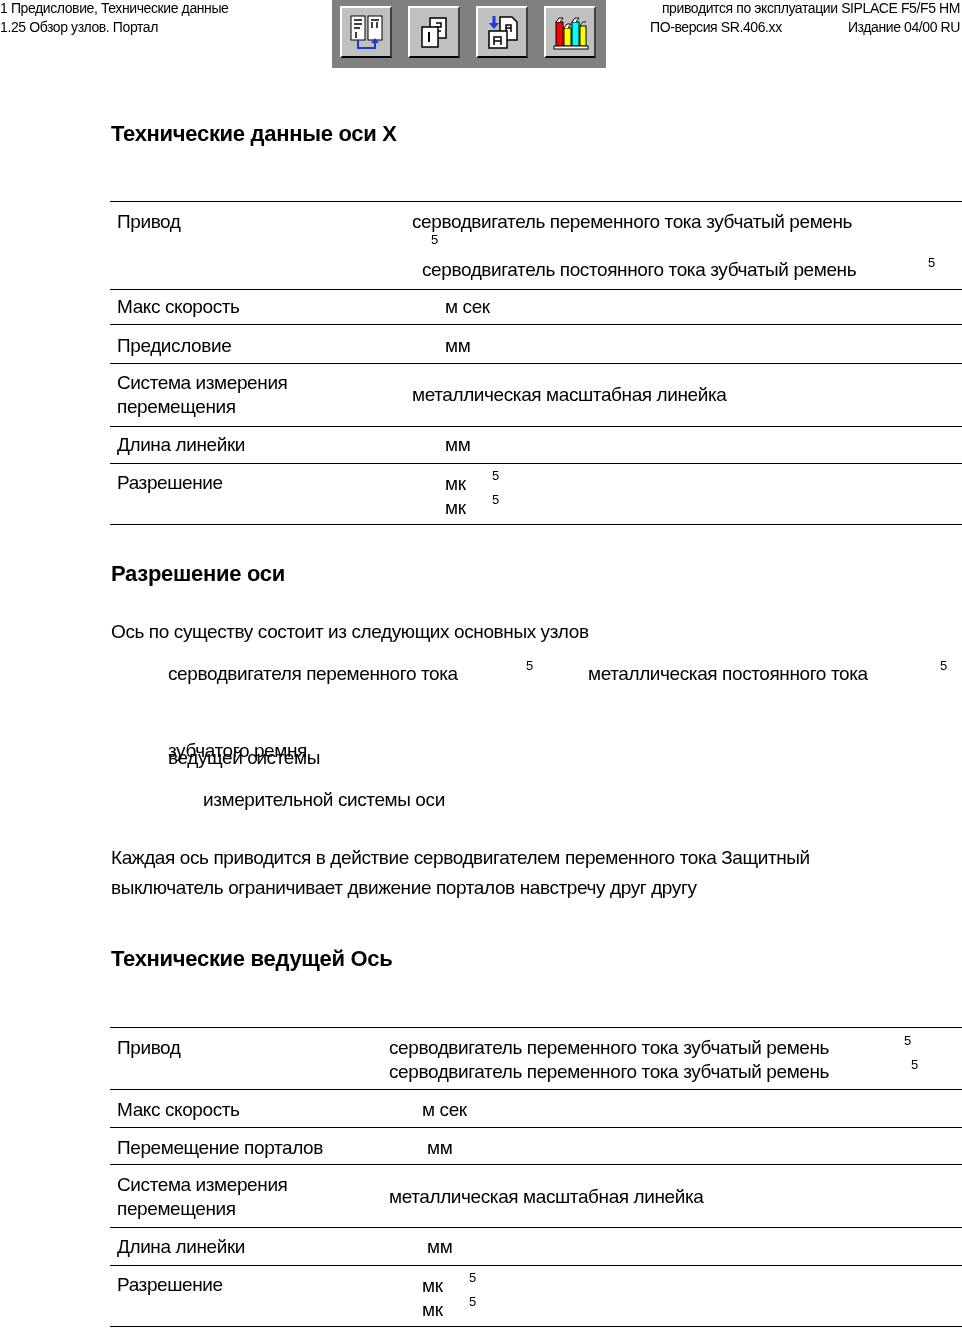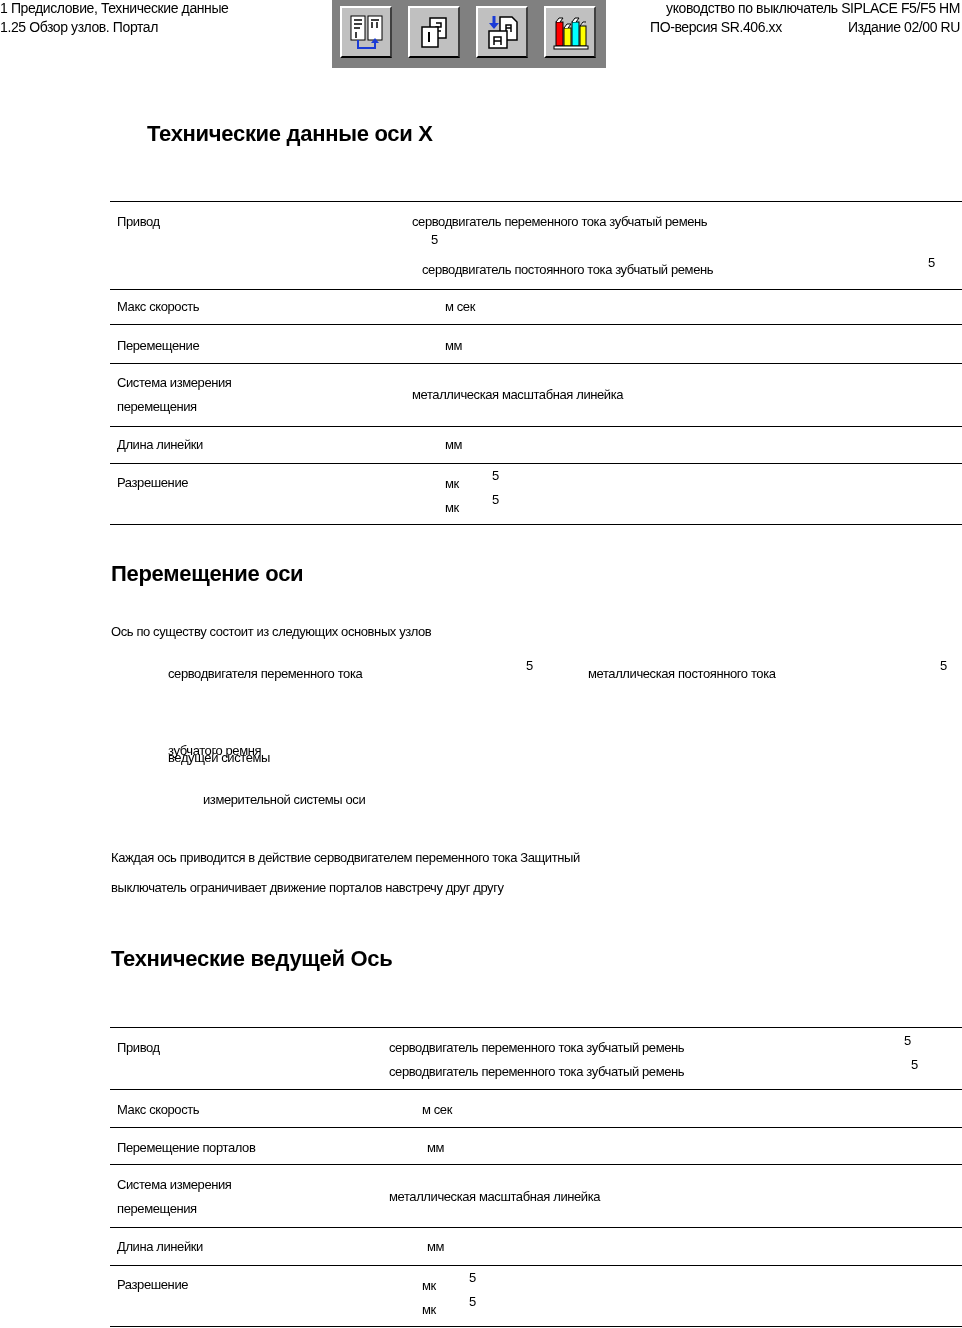--- a/index.html
+++ b/index.html
@@ -20,31 +20,31 @@
     border-top: 2px solid #ffffff; border-left: 2px solid #ffffff;
     border-right: 2px solid #404040; border-bottom: 2px solid #000;
     cursor: pointer;
   }
   .tbtn svg { position: absolute; left: 6px; top: 6px; }
   h2 {
     margin: 0; position: absolute; font-size: 22px; font-weight: bold;
     letter-spacing: -0.3px; white-space: nowrap;
   }
   .rule { position: absolute; left: 110px; right: 0; height: 0; border-top: 1.5px solid #000; }
-  .t { position: absolute; font-size: 13px; line-height: 22px; white-space: nowrap; }
+  .t { position: absolute; font-size: 19px; line-height: 22px; white-space: nowrap; }
   .sup { position: absolute; font-size: 13px; line-height: 14px; }
 </style>
 </head>
 <body>
 
 <div class="abs hdr" style="left:0;top:0;">1 Предисловие, Технические данные</div>
 <div class="abs hdr" style="left:0;top:19px;">1.25 Обзор узлов. Портал</div>
-<div class="abs hdr" style="right:2px;top:0;">уководство по выключатель SIPLACE F5/F5 HM</div>
+<div class="abs hdr" style="right:2px;top:0;">приводится по эксплуатации SIPLACE F5/F5 HM</div>
 <div class="abs hdr" style="left:650px;top:19px;">ПО-версия SR.406.xx</div>
-<div class="abs hdr" style="right:2px;top:19px;">Издание 02/00 RU</div>
+<div class="abs hdr" style="right:2px;top:19px;">Издание 04/00 RU</div>
 
 <div class="toolbar">
   <div class="tbtn" style="left:8px;">
     <svg width="38" height="38" viewBox="0 0 38 38">
       <rect x="3" y="2" width="14" height="24" fill="#fff" stroke="#000"></rect>
       <rect x="20" y="2" width="14" height="24" fill="#fff" stroke="#000"></rect>
       <path d="M6 6h8M6 10h8M6 14h6M8 18v6M23 6h8M24 8v6M29 8v6" stroke="#000" stroke-width="1.5"></path>
       <path d="M10 26v8h17v-6" fill="none" stroke="#1a3bd6" stroke-width="2"></path>
       <path d="M23 29l4-5 4 5z" fill="#1a3bd6"></path>
     </svg>
@@ -72,57 +72,57 @@
       <rect x="4" y="8" width="7" height="24" fill="#ff0000" stroke="#000"></rect>
       <rect x="12" y="14" width="7" height="18" fill="#ffff00" stroke="#000"></rect>
       <rect x="20" y="8" width="7" height="24" fill="#00ffff" stroke="#000"></rect>
       <rect x="28" y="12" width="6" height="20" fill="#ffff00" stroke="#000"></rect>
       <path d="M4 8l3-4h4l-3 4M12 14l3-4h4l-3 4M20 8l3-4h4l-3 4M28 12l3-4h3" fill="#fff" stroke="#000"></path>
       <rect x="2" y="32" width="34" height="3" fill="#fff" stroke="#000"></rect>
     </svg>
   </div>
 </div>
 
-<h2 style="left:111px;top:121px;margin-left:36px;">Технические данные оси X</h2>
+<h2 style="left:111px;top:121px;">Технические данные оси X</h2>
 <div class="rule" style="top:201px;"></div>
 
 <div>
   <div class="t" style="left:117px;top:211px;">Привод</div>
   <div class="t" style="left:412px;top:211px;">серводвигатель переменного тока   зубчатый ремень</div>
   <div class="sup" style="left:431px;top:233px;">5</div>
   <div class="t" style="left:422px;top:259px;">серводвигатель постоянного тока   зубчатый ремень</div>
   <div class="sup" style="left:928px;top:256px;">5</div>
   <div class="rule" style="top:289px;"></div>
 
   <div class="t" style="left:117px;top:296px;">Макс  скорость</div>
   <div class="t" style="left:445px;top:296px;">м сек</div>
   <div class="rule" style="top:324px;"></div>
 
-  <div class="t" style="left:117px;top:335px;">Перемещение</div>
+  <div class="t" style="left:117px;top:335px;">Предисловие</div>
   <div class="t" style="left:445px;top:335px;">мм</div>
   <div class="rule" style="top:363px;"></div>
 
   <div class="t" style="left:117px;top:372px;">Система измерения</div>
   <div class="t" style="left:117px;top:396px;">перемещения</div>
   <div class="t" style="left:412px;top:384px;">металлическая масштабная линейка</div>
   <div class="rule" style="top:426px;"></div>
 
   <div class="t" style="left:117px;top:434px;">Длина линейки</div>
   <div class="t" style="left:445px;top:434px;">мм</div>
   <div class="rule" style="top:463px;"></div>
 
   <div class="t" style="left:117px;top:472px;">Разрешение</div>
   <div class="t" style="left:445px;top:473px;">мк</div>
   <div class="sup" style="left:492px;top:469px;">5</div>
   <div class="t" style="left:445px;top:497px;">мк</div>
   <div class="sup" style="left:492px;top:493px;">5</div>
   <div class="rule" style="top:524px;"></div>
 </div>
 
-<h2 style="left:111px;top:561px;">Перемещение оси</h2>
+<h2 style="left:111px;top:561px;">Разрешение оси</h2>
 <div class="t" style="left:111px;top:621px;">Ось     по существу состоит из следующих основных узлов</div>
 
 <div>
   <div class="t" style="left:168px;top:663px;">серводвигателя переменного тока</div>
   <div class="sup" style="left:526px;top:659px;">5</div>
   <div class="t" style="left:588px;top:663px;">металлическая постоянного тока</div>
   <div class="sup" style="left:940px;top:659px;">5</div>
   <div class="t" style="left:168px;top:740px;">зубчатого ремня</div>
   <div class="t" style="left:168px;top:747px;text-align:right;">ведущей системы</div>
   <div class="t" style="left:168px;top:789px;margin-left:35px;">измерительной системы оси</div>

